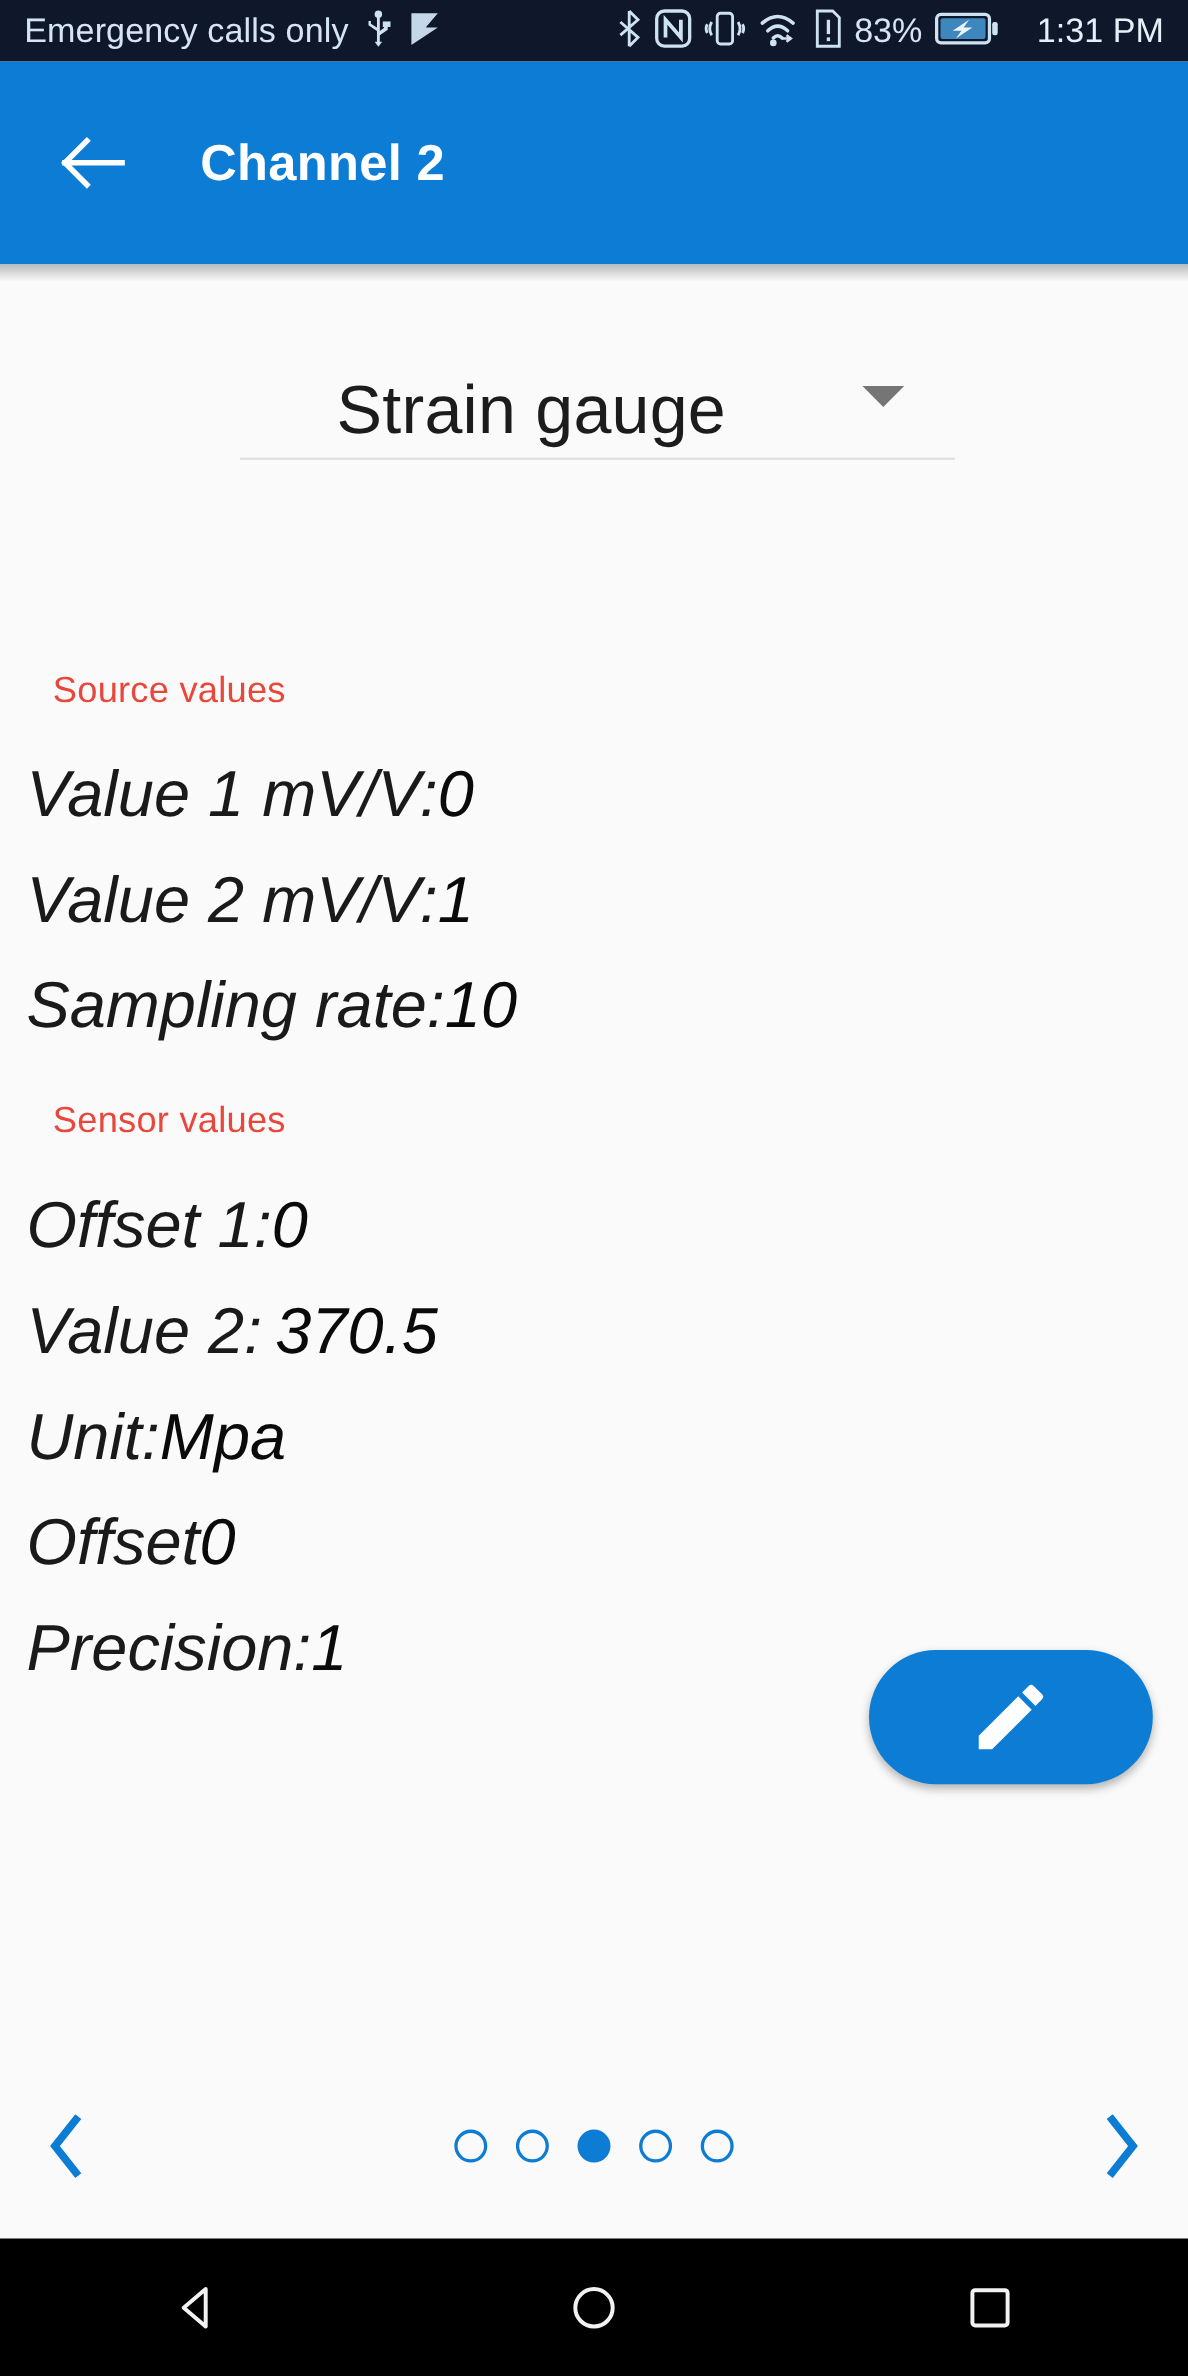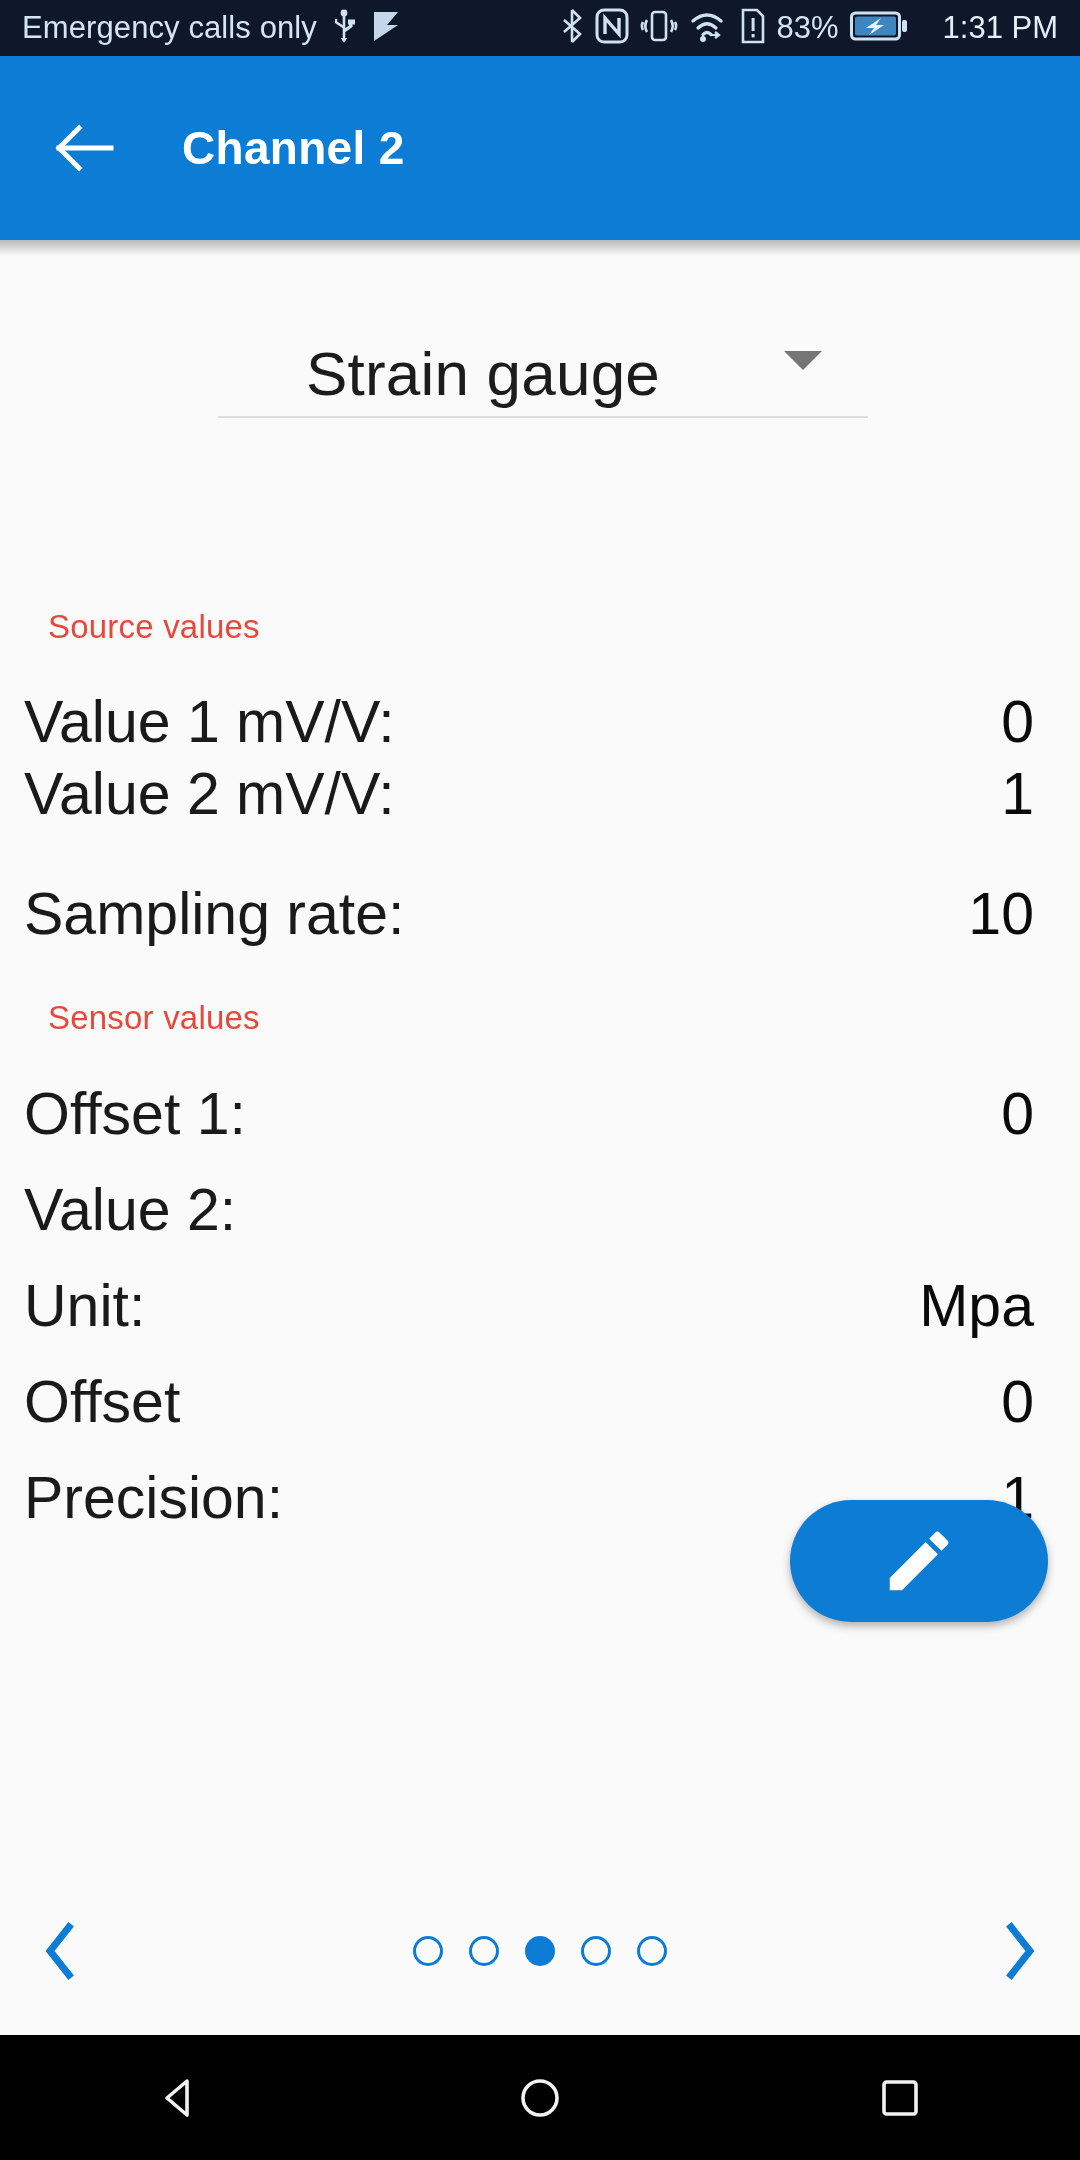--- a/index.html
+++ b/index.html
@@ -74,21 +74,21 @@
 
   
   .section-head{
     position:absolute; left:48px;
     font-size:33px; color:#E8483C; letter-spacing:.2px;
   }
 
   
   .row{
     position:absolute; left:24px; width:1010px; height:92px;
-    display:flex; align-items:center; justify-content:space-between;
+    display:flex; align-items:center; font-style:italic;
   }
   .row-label{ font-size:59px; color:#1A1A1A; letter-spacing:0; white-space:nowrap; }
   .row-value{ font-size:59px; color:#0A0A0A; letter-spacing:0; white-space:nowrap; }
 
   
   .fab{
     position:absolute; left:790px; top:1500px;
     width:258px; height:122px; border-radius:61px;
     background:#0C7CD5;
     box-shadow:0 4px 9px rgba(0,0,0,0.30);
@@ -223,37 +223,38 @@
     <div class="spinner-label">Strain gauge</div>
     <div class="spinner-caret"></div>
   </div>
 
   <div class="section-head" style="top:352px;">Source values</div>
 
   <div class="row" style="top:420px;">
     <span class="row-label">Value 1 mV/V:</span>
     <span class="row-value">0</span>
   </div>
-  <div class="row" style="top:492px;gap:16px;">
+  <div class="row" style="top:516px;">
     <span class="row-label">Value 2 mV/V:</span>
     <span class="row-value">1</span>
   </div>
   <div class="row" style="top:612px;">
     <span class="row-label">Sampling rate:</span>
     <span class="row-value">10</span>
   </div>
 
   <div class="section-head" style="top:743px;">Sensor values</div>
 
   <div class="row" style="top:812px;">
     <span class="row-label">Offset 1:</span>
     <span class="row-value">0</span>
   </div>
   <div class="row" style="top:908px;gap:12px;">
     <span class="row-label">Value 2:</span>
+    <span class="row-value">370.5</span>
   </div>
   <div class="row" style="top:1004px;">
     <span class="row-label">Unit:</span>
     <span class="row-value">Mpa</span>
   </div>
   <div class="row" style="top:1100px;">
     <span class="row-label">Offset</span>
     <span class="row-value">0</span>
   </div>
   <div class="row" style="top:1196px;">

